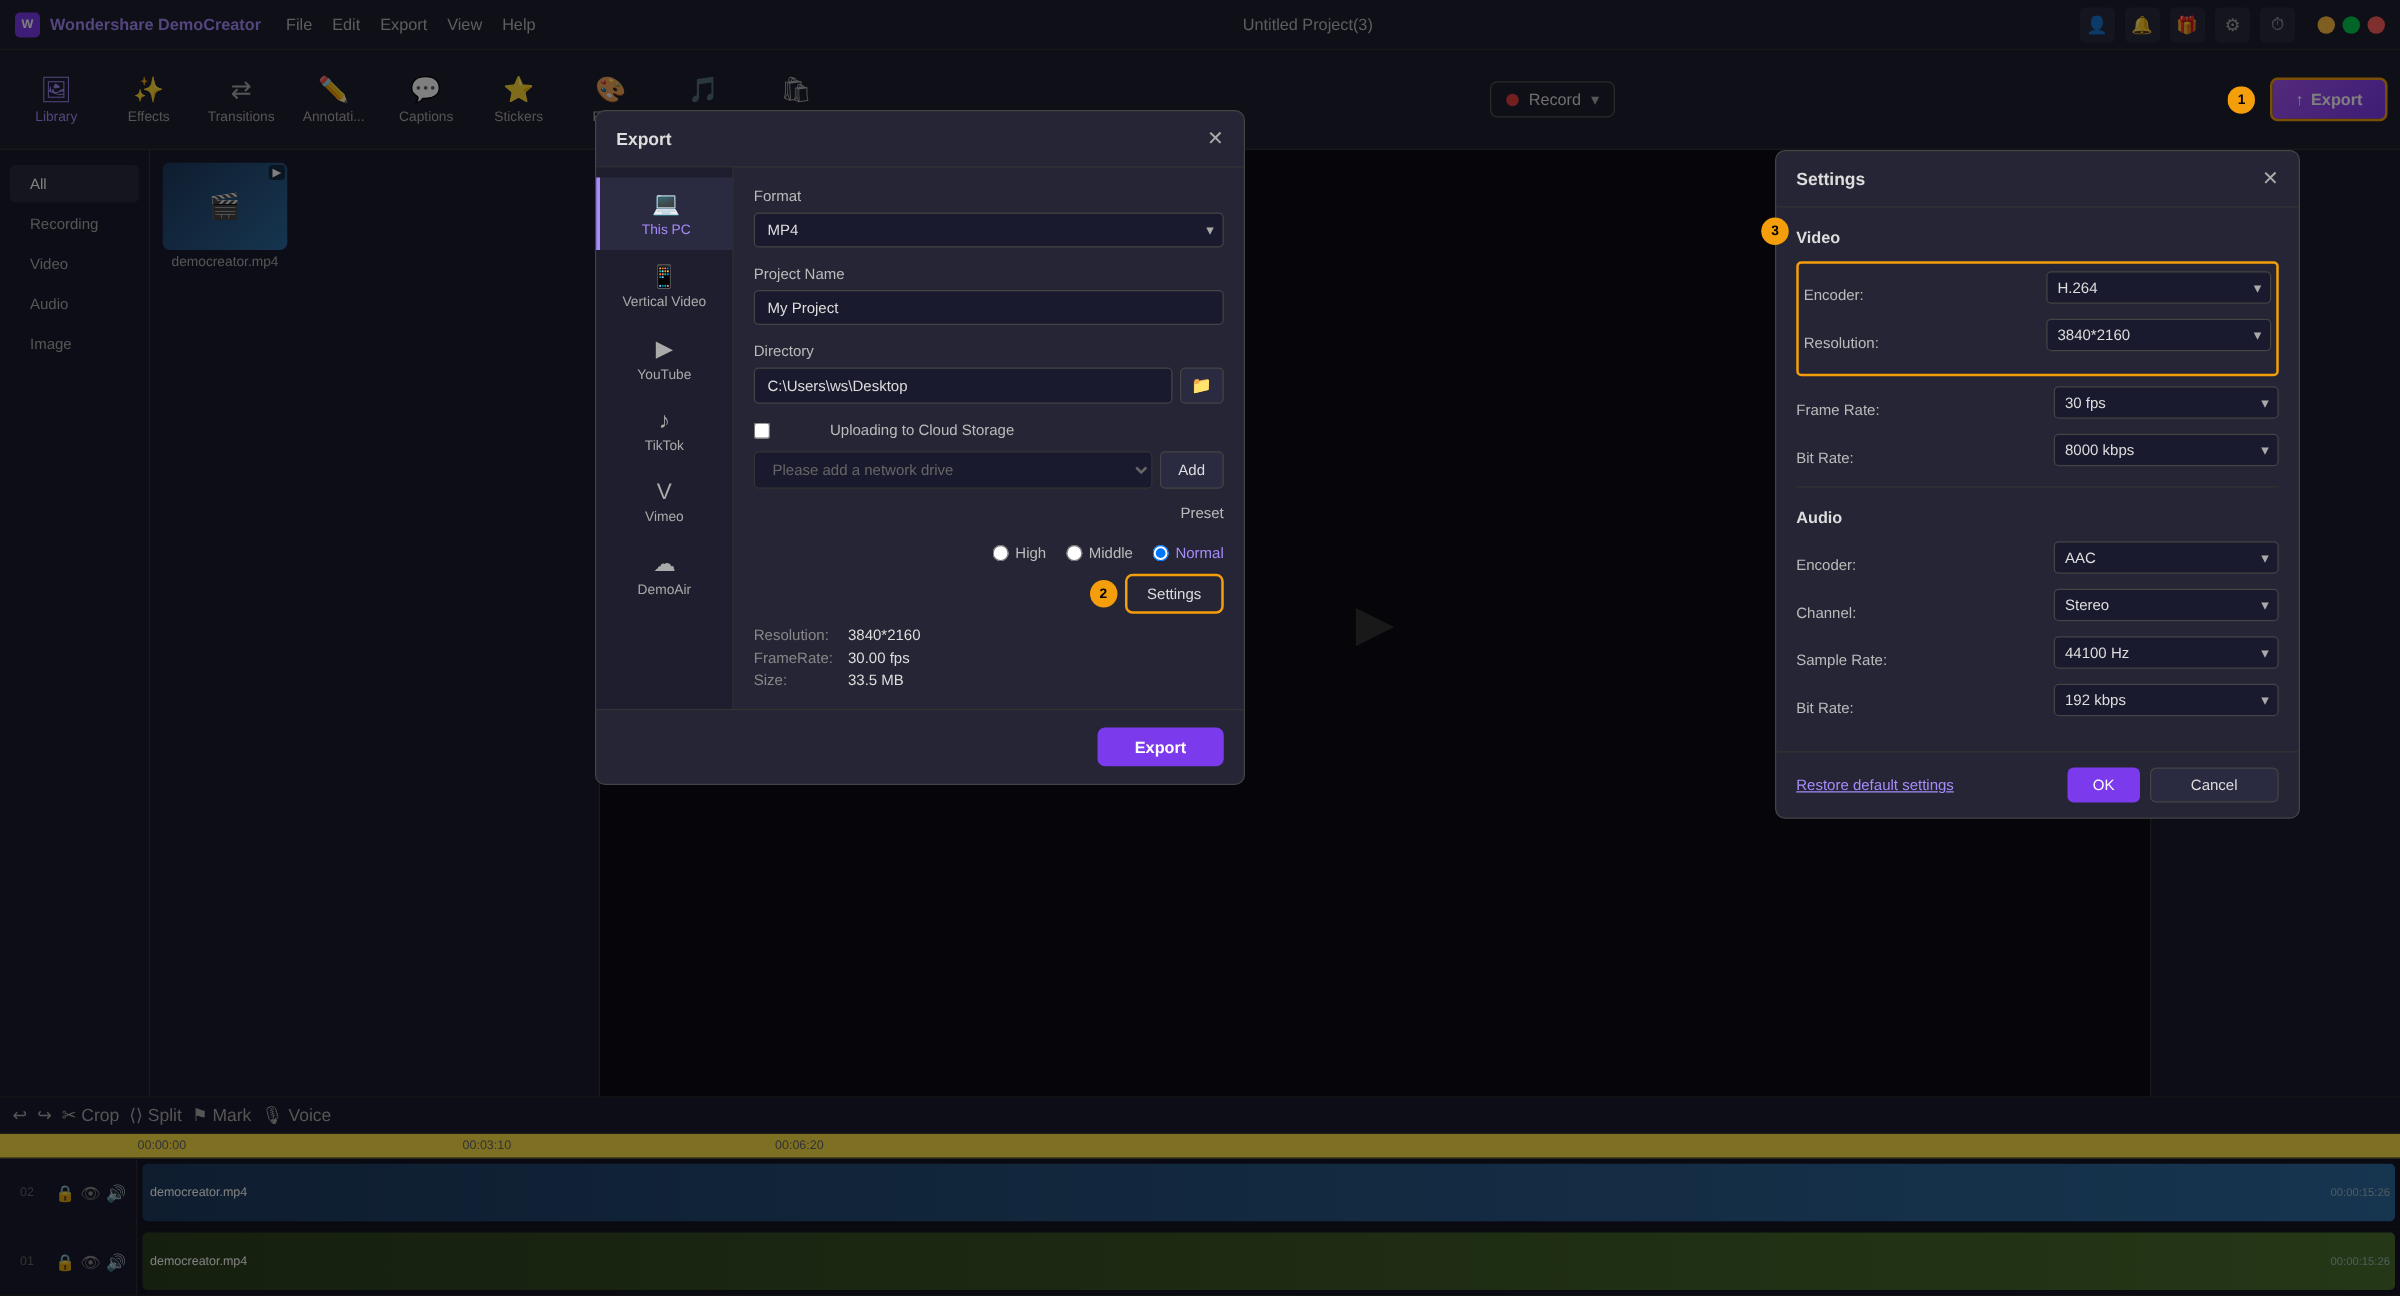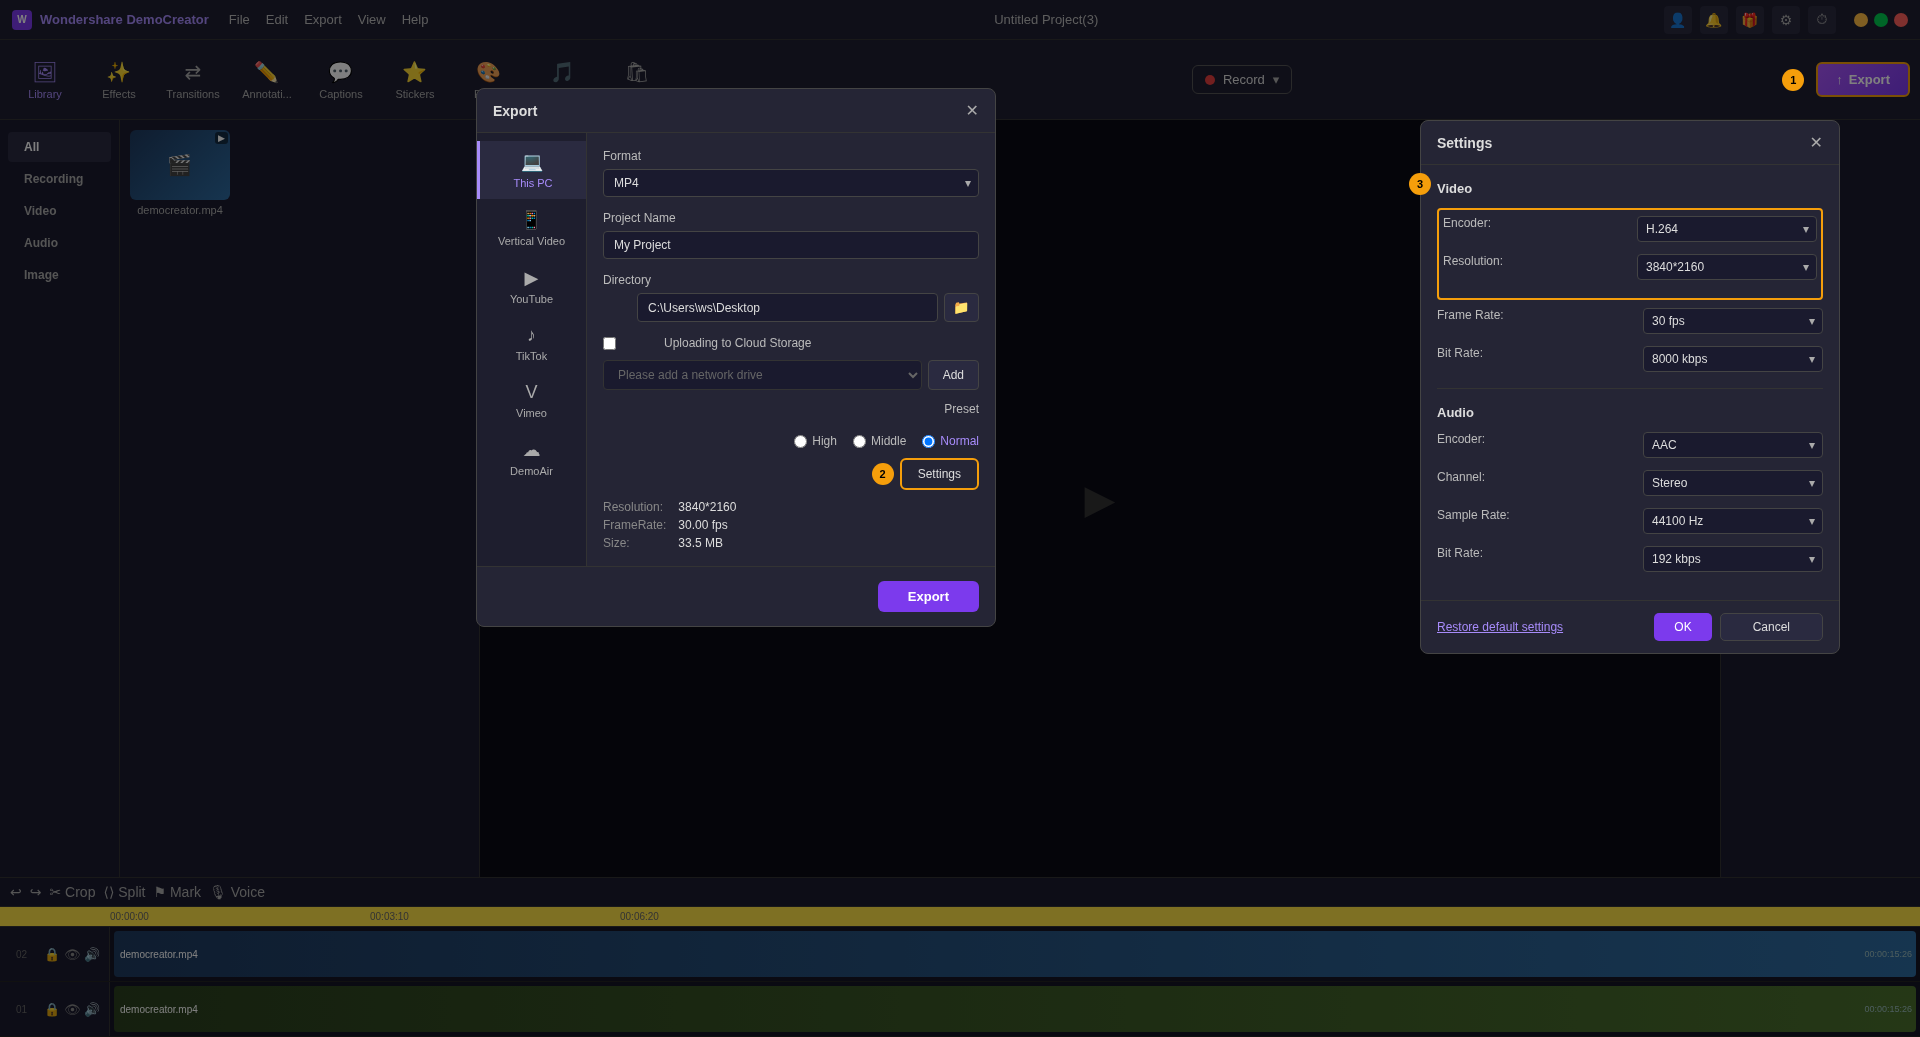--- a/index.html
+++ b/index.html
@@ -51,21 +51,20 @@
       border: 2px solid #f59e0b; margin-left: auto;
     }
 
     
     .main-layout { display: flex; height: calc(1037px - 40px - 80px - 160px); }
 
     
     .sidebar {
       width: 120px; background: #1a1a2e; border-right: 1px solid #333;
       padding: 10px 0;
-      font-weight: bold;
     }
     .sidebar-item {
       padding: 8px 16px; cursor: pointer; color: #aaa; font-size: 12px;
       border-radius: 4px; margin: 2px 8px;
     }
     .sidebar-item.active { background: #2a2a40; color: white; }
 
     
     .media-area {
       flex: 0 0 360px; background: #1a1a2e; border-right: 1px solid #333;
@@ -135,21 +134,21 @@
     .form-select {
       width: 100%; background: #1a1a2e; border: 1px solid #444; border-radius: 4px;
       color: #ddd; padding: 6px 10px; font-size: 12px; cursor: pointer;
       appearance: none; -webkit-appearance: none;
     }
     .form-input {
       width: 100%; background: #1a1a2e; border: 1px solid #444; border-radius: 4px;
       color: #ddd; padding: 6px 10px; font-size: 12px;
     }
     .dir-row { display: flex; gap: 6px; }
-    .dir-row .form-input { flex: 1; margin-left: 34px; }
+    .dir-row .form-input { flex: 1; }
     .dir-btn { background: #2a2a40; border: 1px solid #444; border-radius: 4px; padding: 6px 8px; color: #aaa; cursor: pointer; }
     .cloud-row { display: flex; align-items: center; gap: 8px; margin-bottom: 10px; }
     .cloud-row input[type=checkbox] { width: 13px; height: 13px; }
     .cloud-row label { color: #bbb; font-size: 12px; margin-left: 40px; }
     .network-row { display: flex; gap: 6px; }
     .network-select { flex: 1; background: #1a1a2e; border: 1px solid #333; border-radius: 4px; color: #666; padding: 6px 10px; font-size: 12px; }
     .add-btn { background: #2a2a40; border: 1px solid #444; border-radius: 4px; padding: 6px 14px; color: #ddd; cursor: pointer; font-size: 12px; }
     .preset-section { margin-top: 12px; }
     .preset-label { color: #bbb; font-size: 12px; margin-bottom: 8px; display: block; }
     .preset-options { display: flex; gap: 16px; align-items: center; }
@@ -172,21 +171,21 @@
 
     
     .settings-modal {
       background: #252535; border-radius: 8px; width: 420px;
       border: 1px solid #444; position: absolute;
       top: 120px; right: 80px; z-index: 102;
     }
     .settings-body { padding: 16px; }
     .settings-section-title { color: #ddd; font-size: 13px; font-weight: 600; margin-bottom: 12px; }
     .settings-row {
-      display: flex; align-items: flex-start; justify-content: space-between;
+      display: flex; align-items: flex-end; justify-content: space-between;
       margin-bottom: 12px;
     }
     .settings-key { color: #bbb; font-size: 12px; }
     .settings-select {
       width: 180px; background: #1a1a2e; border: 1px solid #444; border-radius: 4px;
       color: #ddd; padding: 5px 8px; font-size: 12px; cursor: pointer;
       appearance: none; -webkit-appearance: none;
     }
     .settings-section-audio { margin-top: 16px; padding-top: 16px; border-top: 1px solid #333; }
     .settings-footer {

